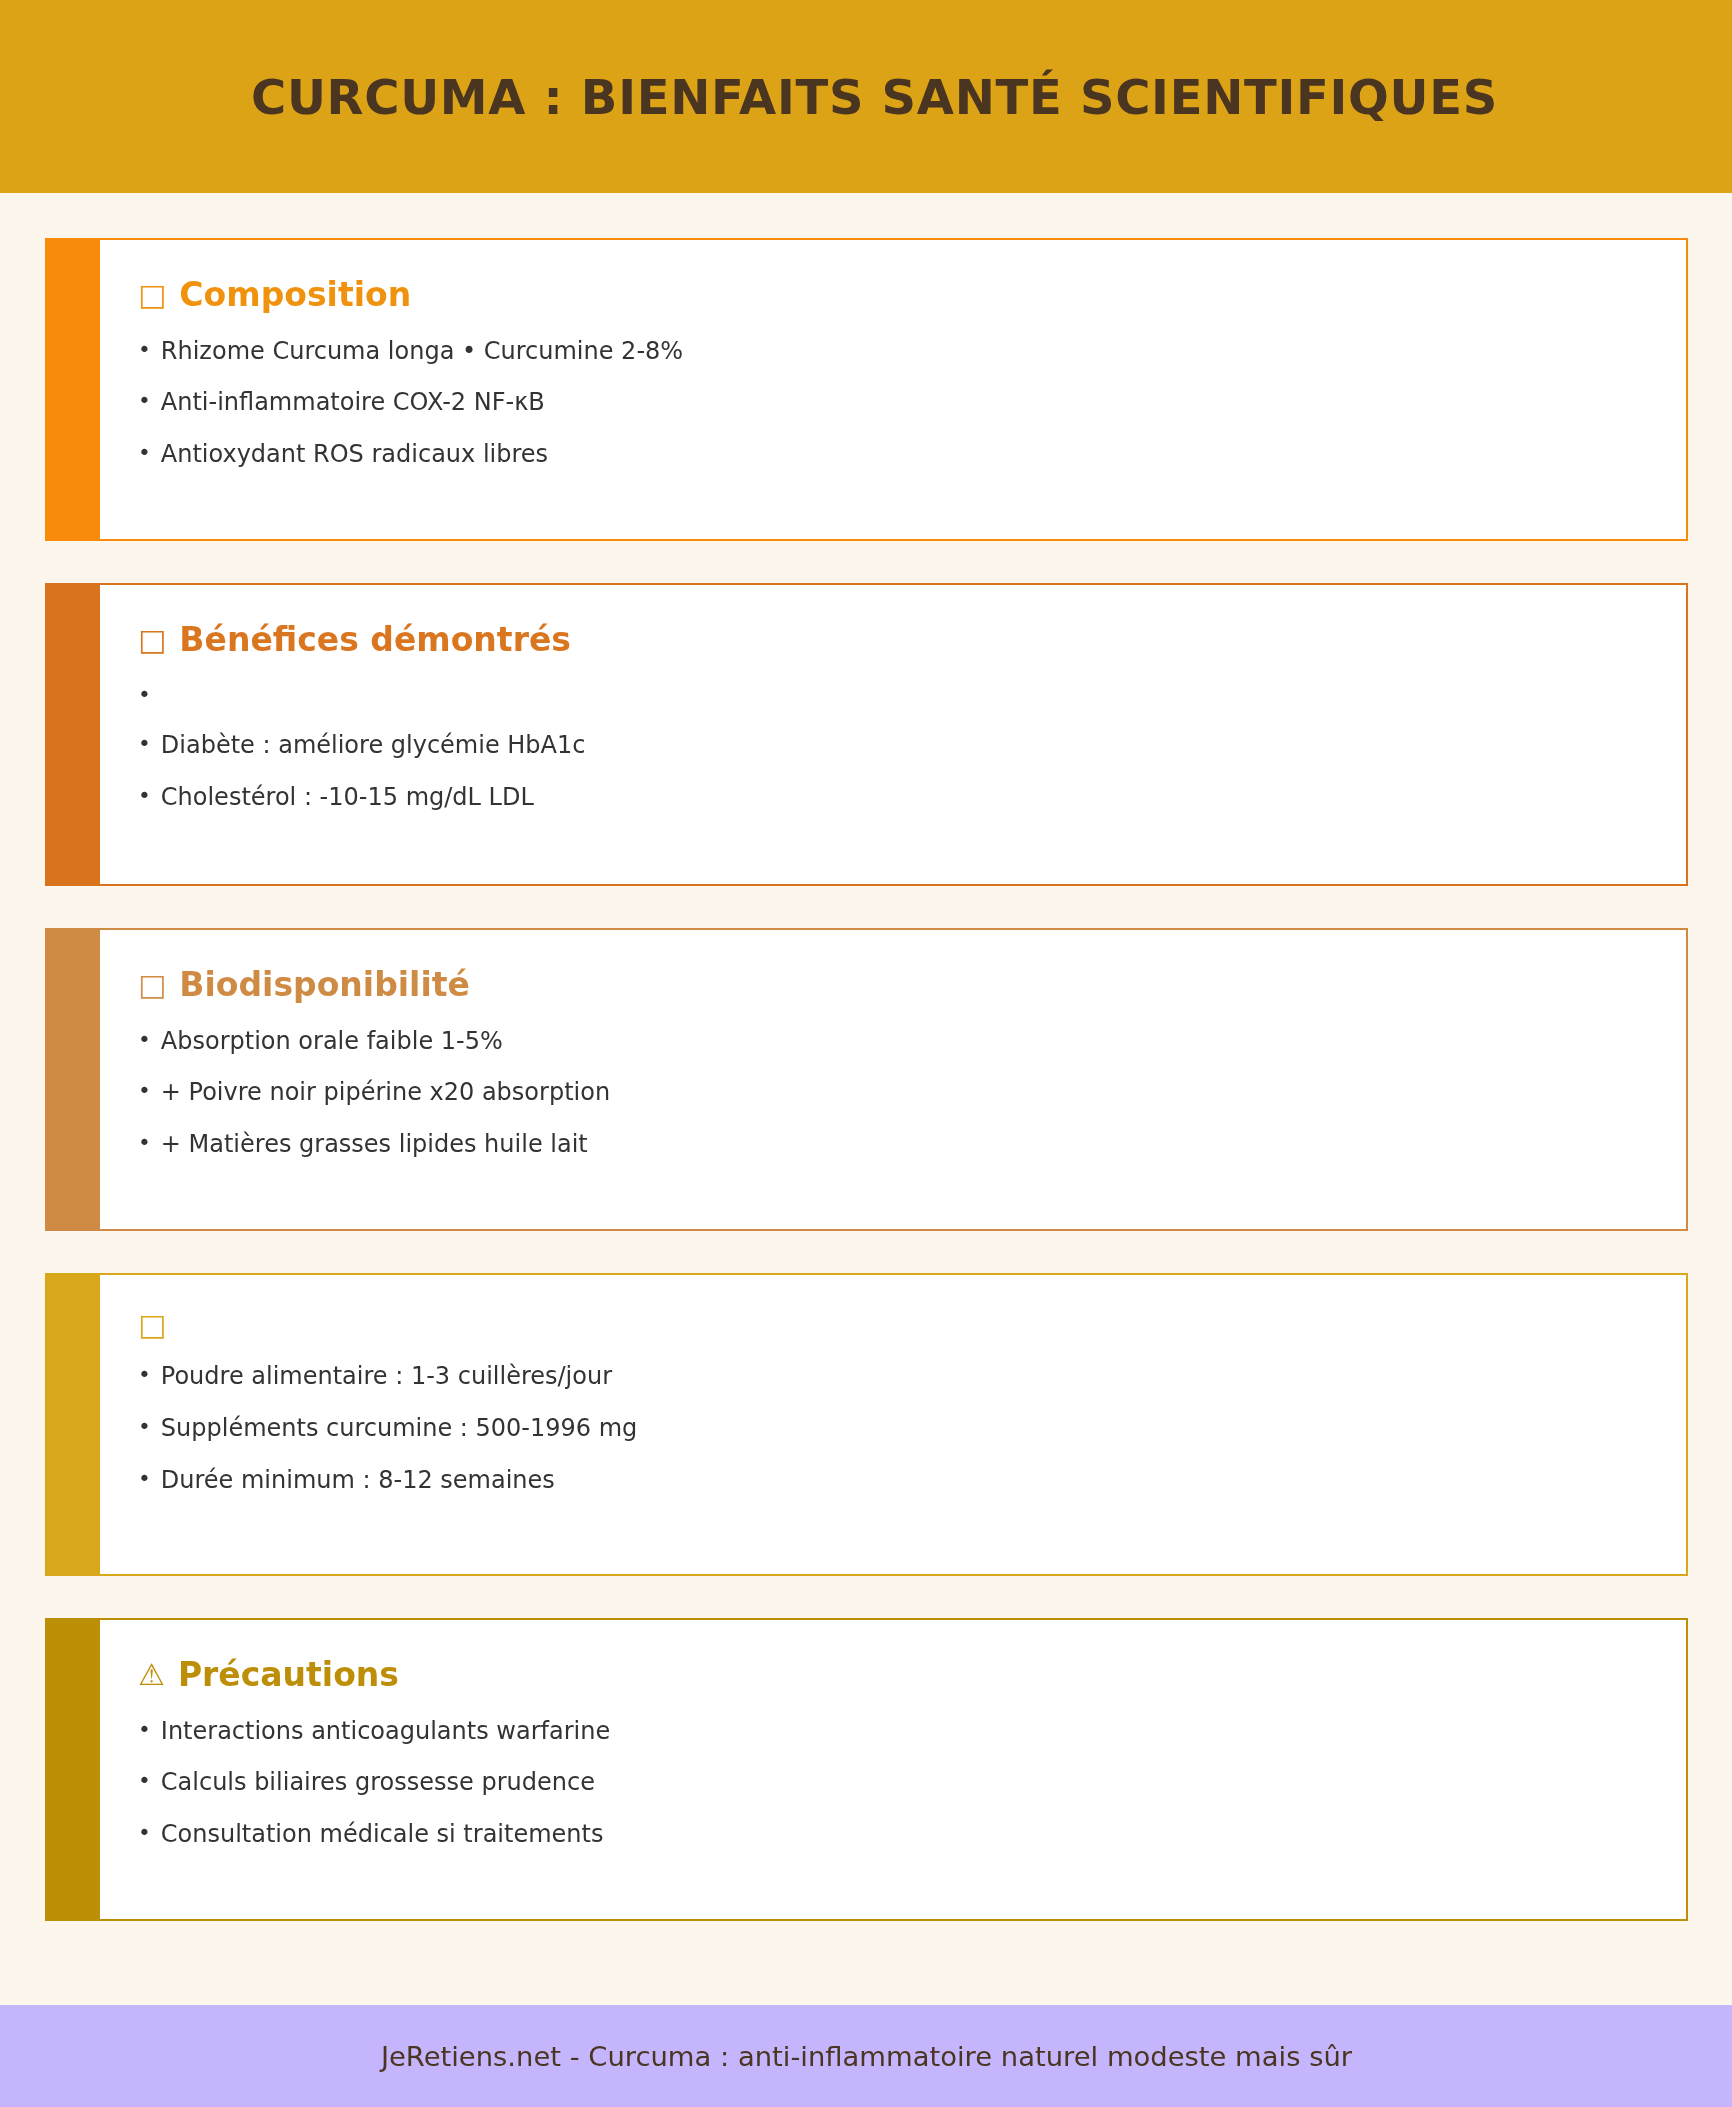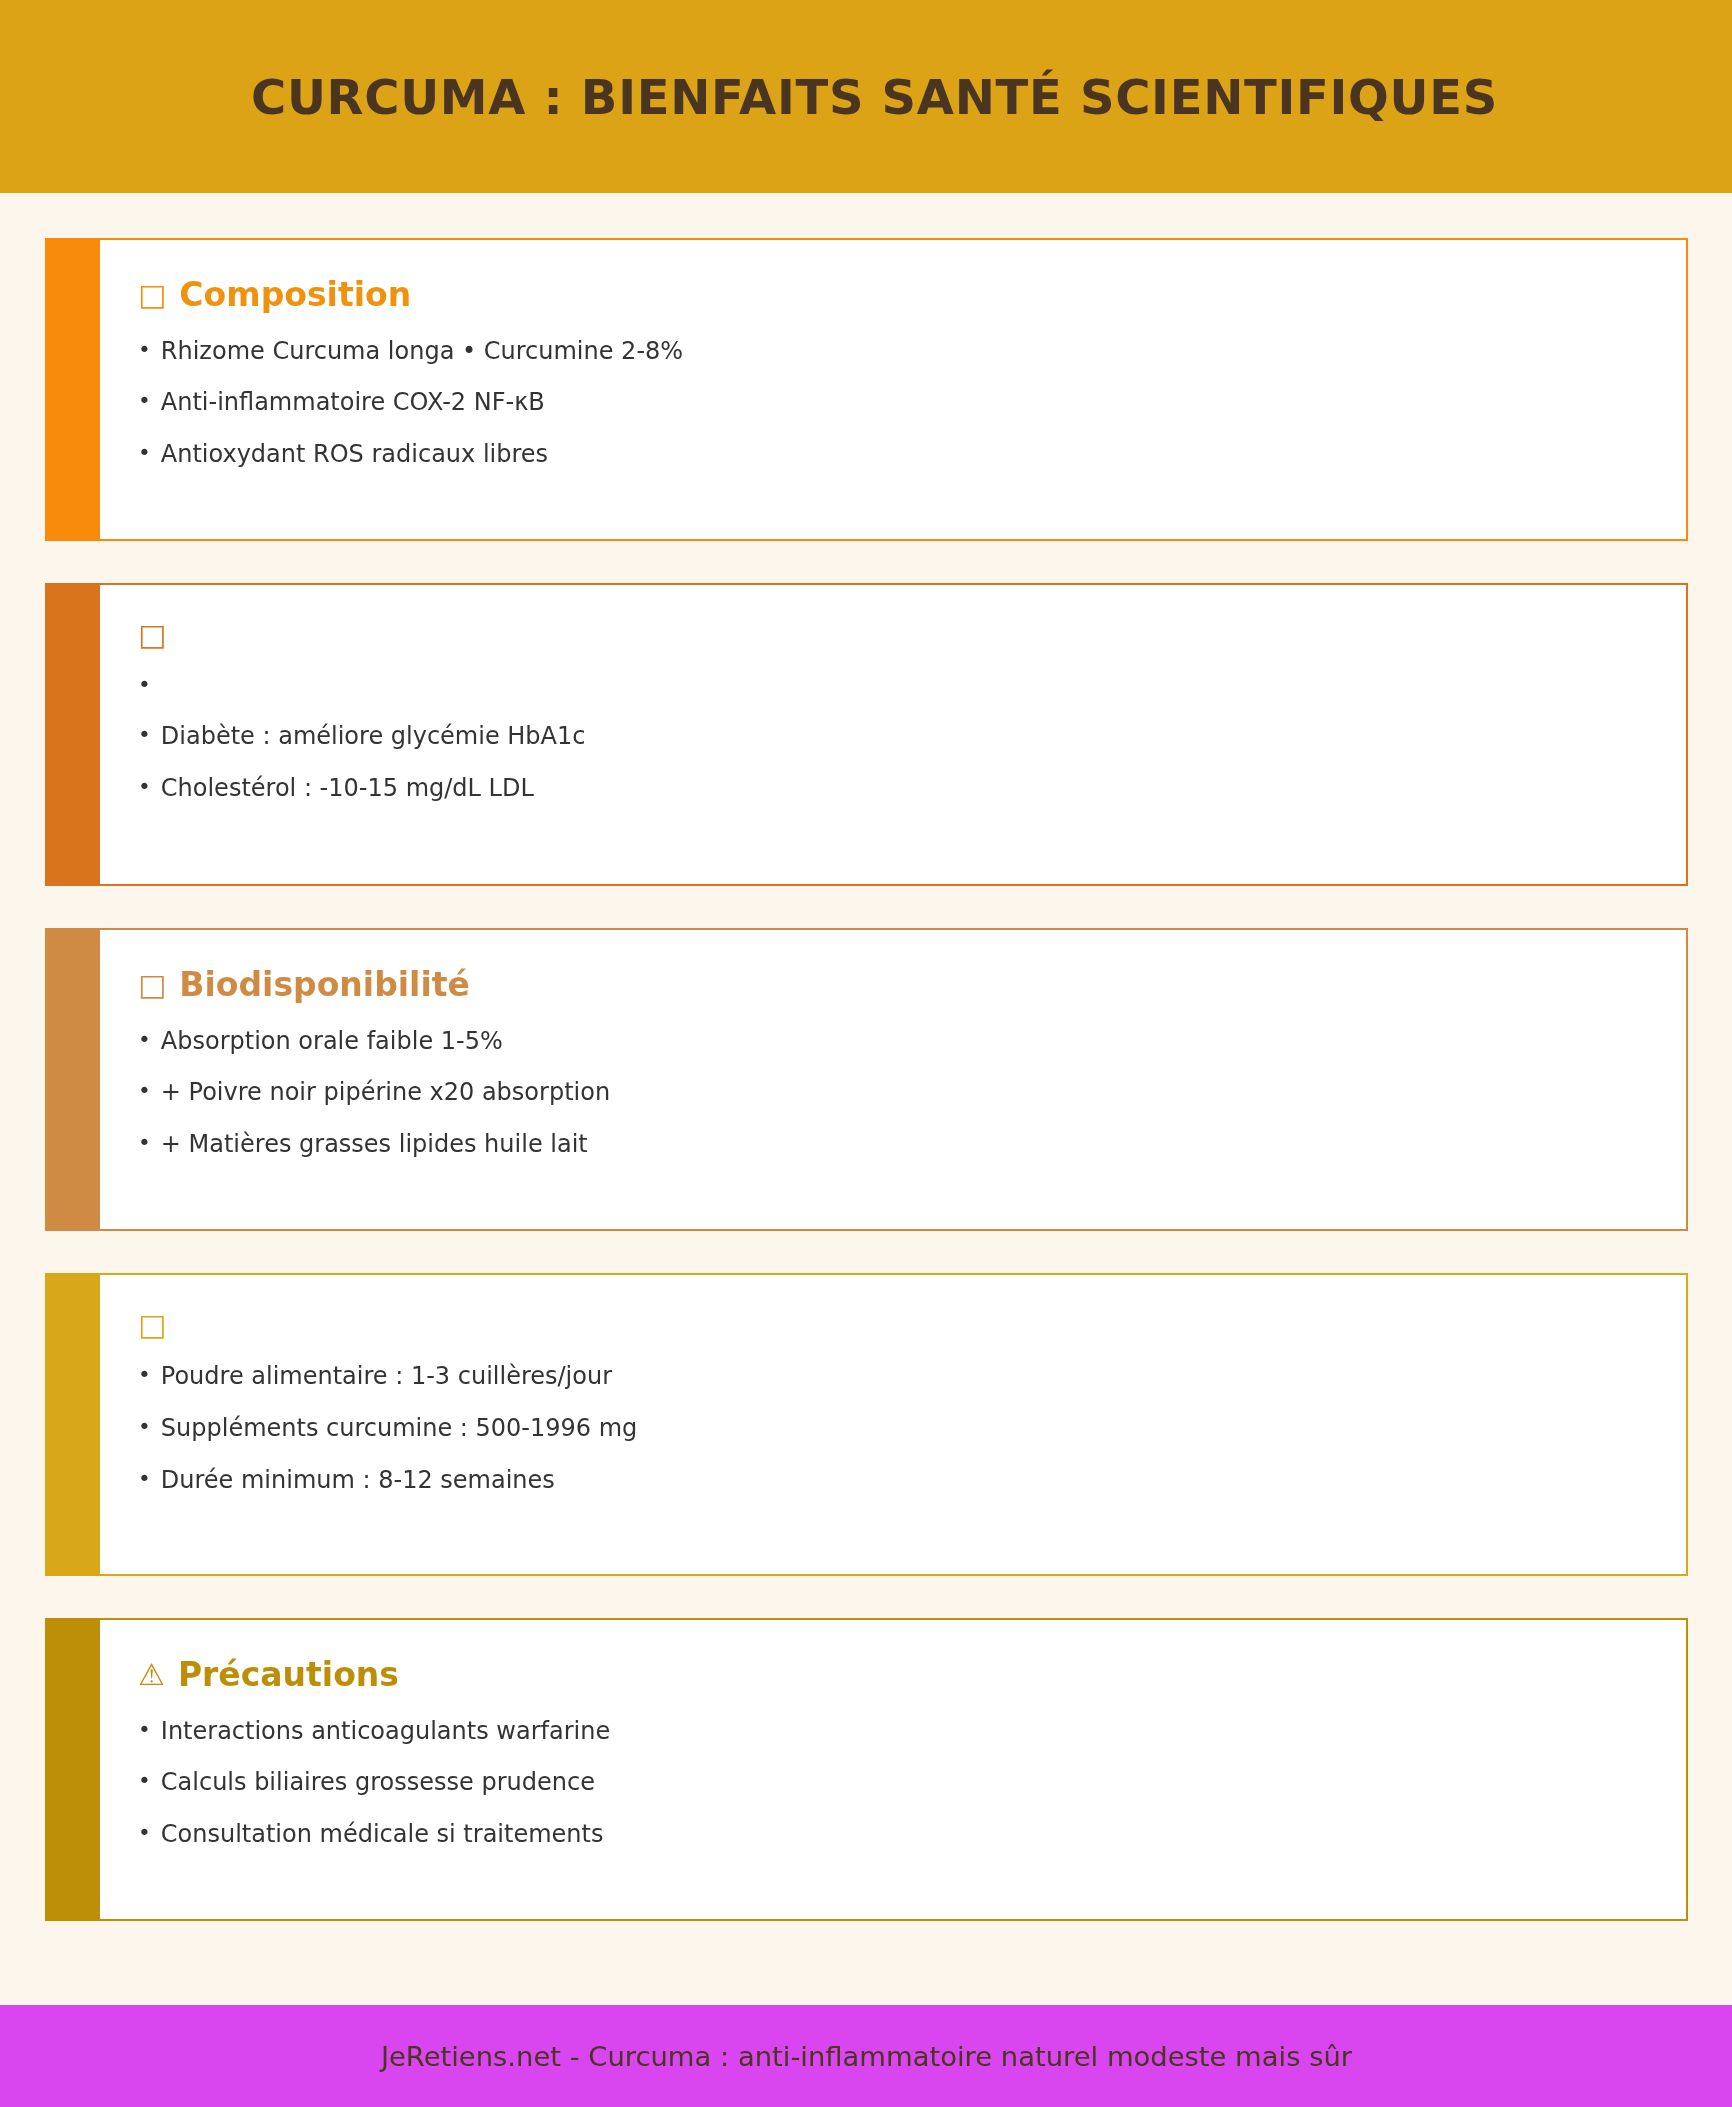--- a/index.html
+++ b/index.html
@@ -153,20 +153,21 @@
             </li>
         </ul>
       </div>
     </div>
 
     <div class="card">
       <div class="accent" style="background: rgb(217, 115, 28);"></div>
       <div class="card-body" style="border-top-color: rgb(217, 115, 28); border-right-color: rgb(217, 115, 28); border-bottom-color: rgb(217, 115, 28);">
         <div class="card-title" style="color: rgb(217, 118, 31);">
           <span class="t-icon">□</span>
+          <span>Bénéfices démontrés</span>
         </div>
         <ul class="bullets">
           <li>
               <span class="dot">•</span>
             </li>
           <li>
               <span class="dot">•</span>
               <span>Diabète : améliore glycémie HbA1c</span>
             </li>
           <li>
@@ -243,18 +244,18 @@
           <li>
               <span class="dot">•</span>
               <span>Consultation médicale si traitements</span>
             </li>
         </ul>
       </div>
     </div>
 
   </div>
 
-  <div class="footer" style="background: #d946ef;">
+  <div class="footer" style="background: #c4b5fd;">
     <div class="footer-text" style="color: rgb(74, 53, 32);">JeRetiens.net - Curcuma : anti-inflammatoire naturel modeste mais sûr</div>
   </div>
 
 </div>
 
 
 </body></html>

